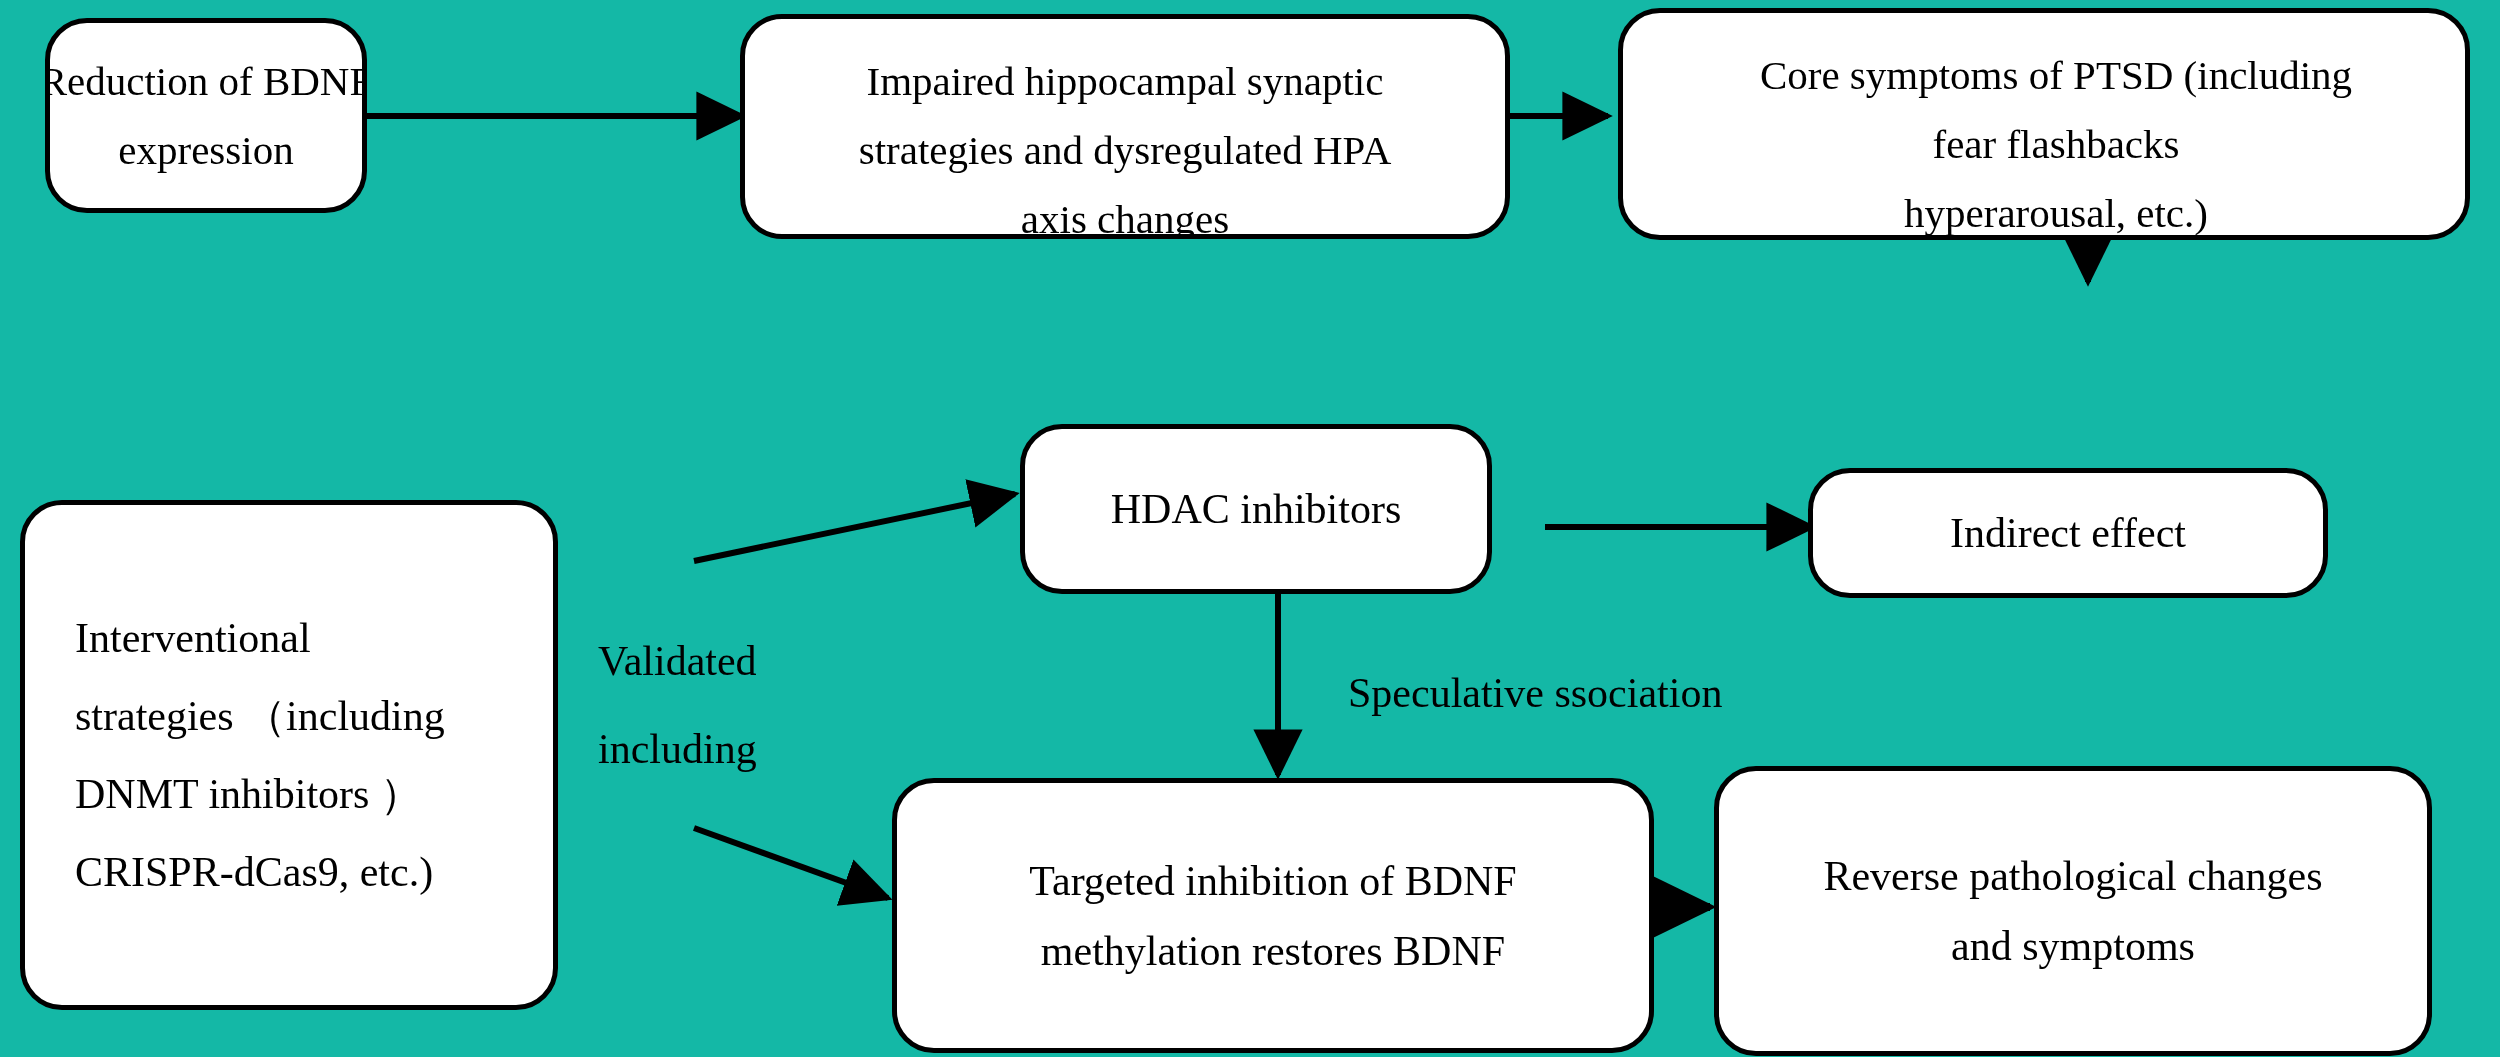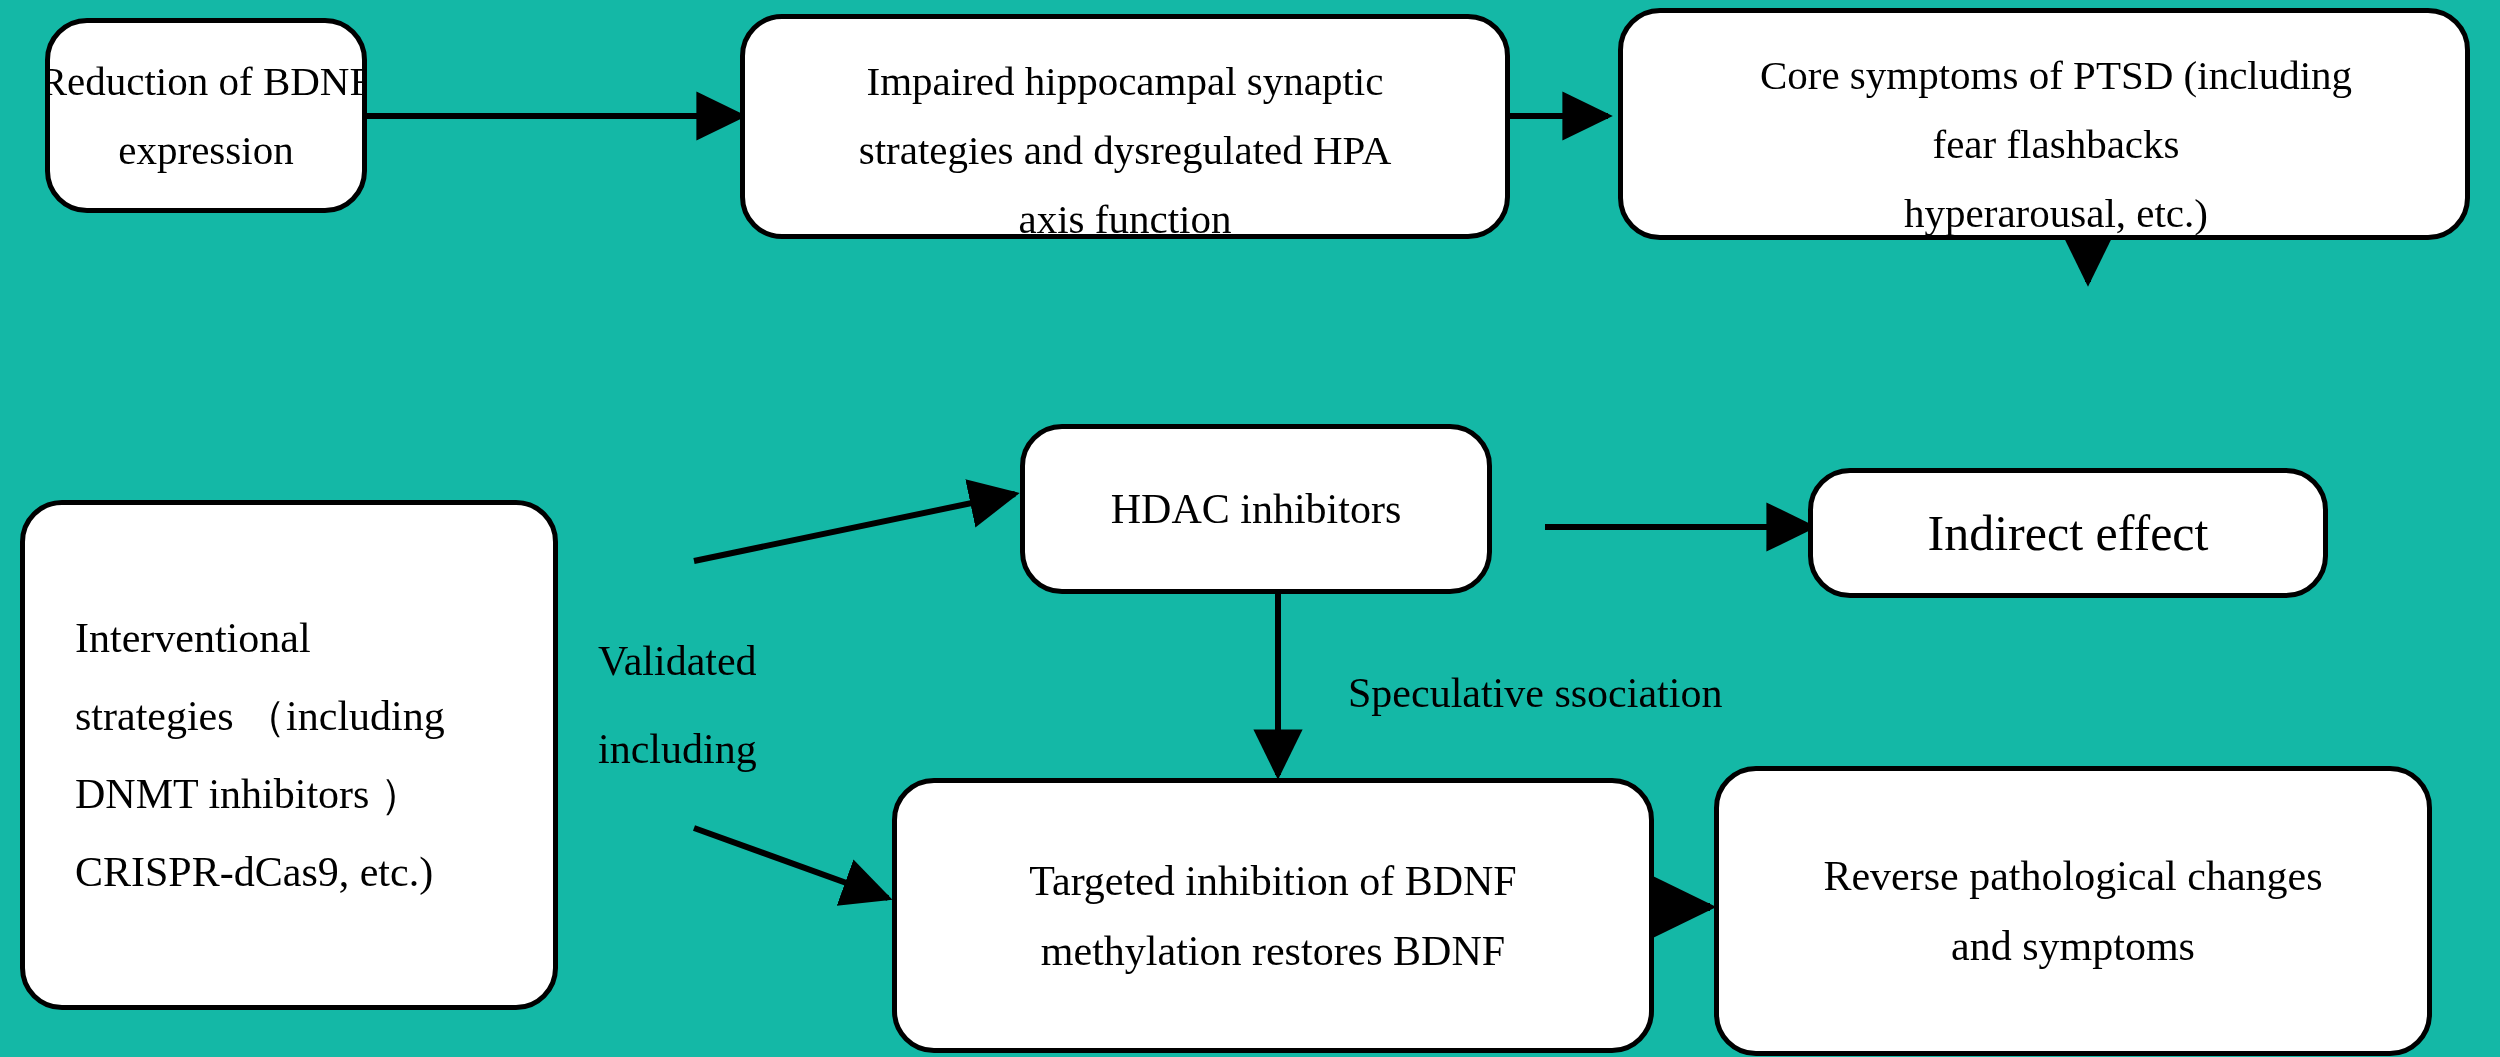--- a/index.html
+++ b/index.html
@@ -85,41 +85,41 @@
   </svg>
 
   <div class="node multi" style="left:45px; top:18px; width:322px; height:195px; font-size:41px;">
     <span class="ln">Reduction of BDNF</span>
     <span class="ln">expression</span>
   </div>
 
   <div class="node multi" style="left:740px; top:14px; width:770px; height:225px; font-size:41px; justify-content:flex-start; padding-top:42px;">
     <span class="ln">Impaired hippocampal synaptic</span>
     <span class="ln">strategies and dysregulated HPA</span>
-    <span class="ln">axis function</span>
+    <span class="ln">axis changes</span>
   </div>
 
   <div class="node multi" style="left:1618px; top:8px; width:852px; height:232px; font-size:41px; justify-content:flex-start; padding-top:42px;padding-left:24px;">
     <span class="ln">Core symptoms of PTSD (including</span>
     <span class="ln">fear flashbacks</span>
     <span class="ln">hyperarousal, etc.)</span>
   </div>
 
   <div class="node multi" style="left:20px; top:500px; width:538px; height:510px; font-size:42px; align-items:flex-start; padding-left:50px; text-align:left;gap:8px;">
     <span class="ln">Interventional</span>
     <span class="ln">strategies （including</span>
     <span class="ln">DNMT  inhibitors ）</span>
     <span class="ln">CRISPR-dCas9, etc.)</span>
   </div>
 
   <div class="node" style="left:1020px; top:424px; width:472px; height:170px; font-size:42px;">
     <span class="ln">HDAC inhibitors</span>
   </div>
 
-  <div class="node" style="left:1808px; top:468px; width:520px; height:130px; font-size:50px;">
+  <div class="node" style="left:1808px; top:468px; width:520px; height:130px; font-size:42px;">
     <span class="ln">Indirect effect</span>
   </div>
 
   <div class="node multi" style="left:892px; top:778px; width:762px; height:275px; font-size:42px;">
     <span class="ln">Targeted inhibition of BDNF</span>
     <span class="ln">methylation restores BDNF</span>
   </div>
 
   <div class="node multi" style="left:1714px; top:766px; width:718px; height:290px; font-size:42px;">
     <span class="ln">Reverse pathological changes</span>

